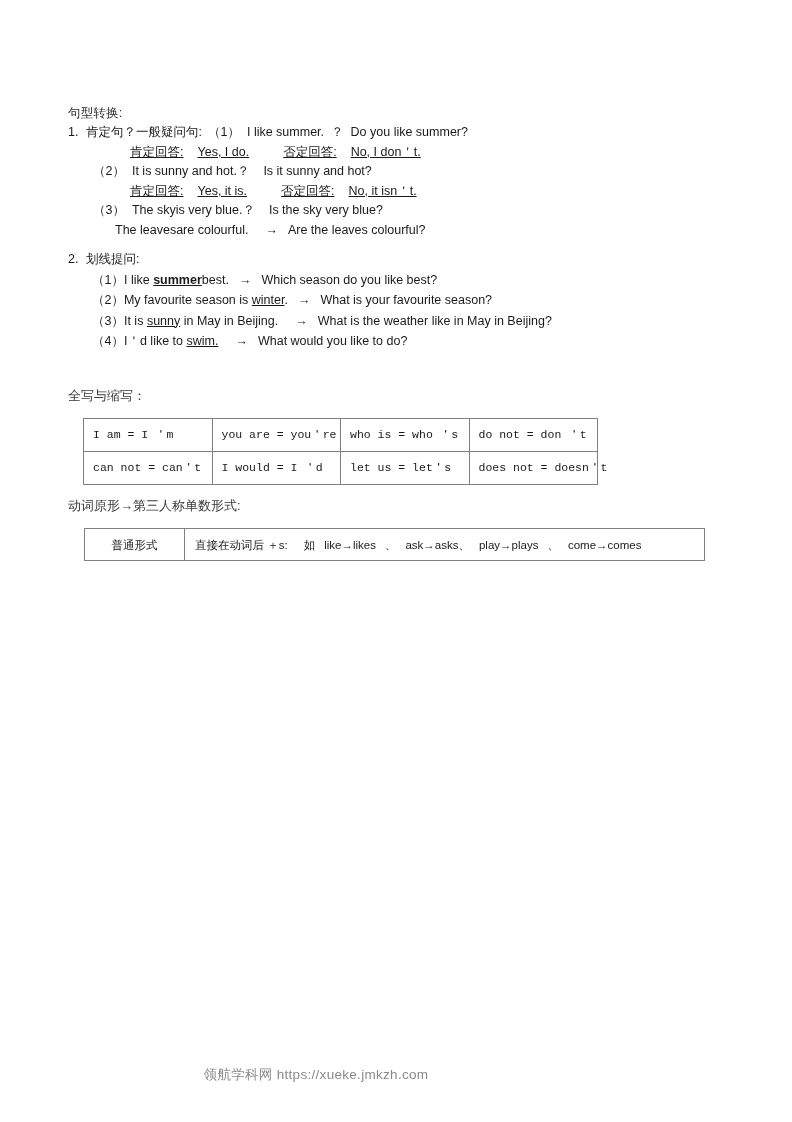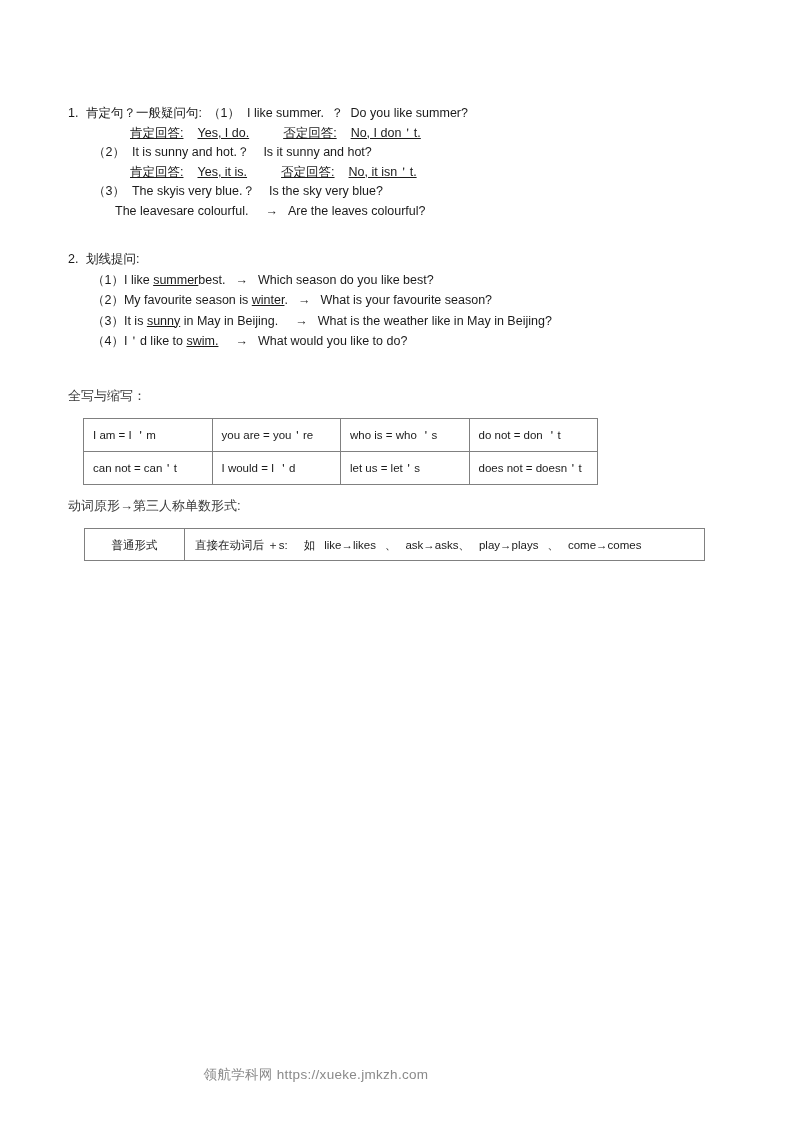--- a/index.html
+++ b/index.html
@@ -69,21 +69,21 @@
   .ans-line {
     white-space: nowrap;
     font-size: 12.5px;
     line-height: 19.5px;
   }
   .gap-lg { display: inline-block; width: 34px; }
   .gap-md { display: inline-block; width: 14px; }
   .gap-sm { display: inline-block; width: 7px; }
   .arrow { padding: 0 3px; }
   u.uline { text-decoration: underline; text-underline-offset: 1px; }
-  b.buline { font-weight: normal; text-decoration: underline; text-underline-offset: 1px; }
+  b.buline { font-weight: bold; text-decoration: underline; text-underline-offset: 1px; }
 
   .indent-ans { padding-left: 62px; text-decoration: underline; }
   .indent-sub { padding-left: 25px; }
 
   
   .sec-underline-ask {
     position: absolute;
     left: 68px;
     top: 250px;
     width: 680px;
@@ -119,21 +119,21 @@
     border: 1px solid #808080;
     padding: 6px 8px 6px 9px;
     vertical-align: middle;
     white-space: nowrap;
     line-height: 16px;
   }
   #contractions-table {
     margin-left: 15px;
     width: 515px;
   }
-  #contractions-table td { height: 20px; }
+  #contractions-table td { height: 20px; font-family: Liberation Mono, monospace; }
 
   
   .sec-verbforms {
     position: absolute;
     left: 68px;
     top: 496px;
   }
   #verbforms-table {
     margin-left: 16px;
     width: 620px;
@@ -165,20 +165,21 @@
     white-space: nowrap;
   }
 </style>
 </head>
 <body>
 
 <div class="page">
 
   <div class="sec-sentence-transform">
 
+    <div class="heading-cn">句型转换:</div>
 
     <div class="rule-row">
       <span class="rule-no">1.</span>
       <span class="rule-label">肯定句？一般疑问句:</span>
       <span class="rule-body">
         <span class="sub-no">（1）</span><span class="gap-sm"></span><span>I like summer.</span><span class="gap-sm"></span><span>？</span><span class="gap-sm"></span><span>Do you like summer?</span>
       </span>
     </div>
 
     <div class="ans-line indent-ans">

